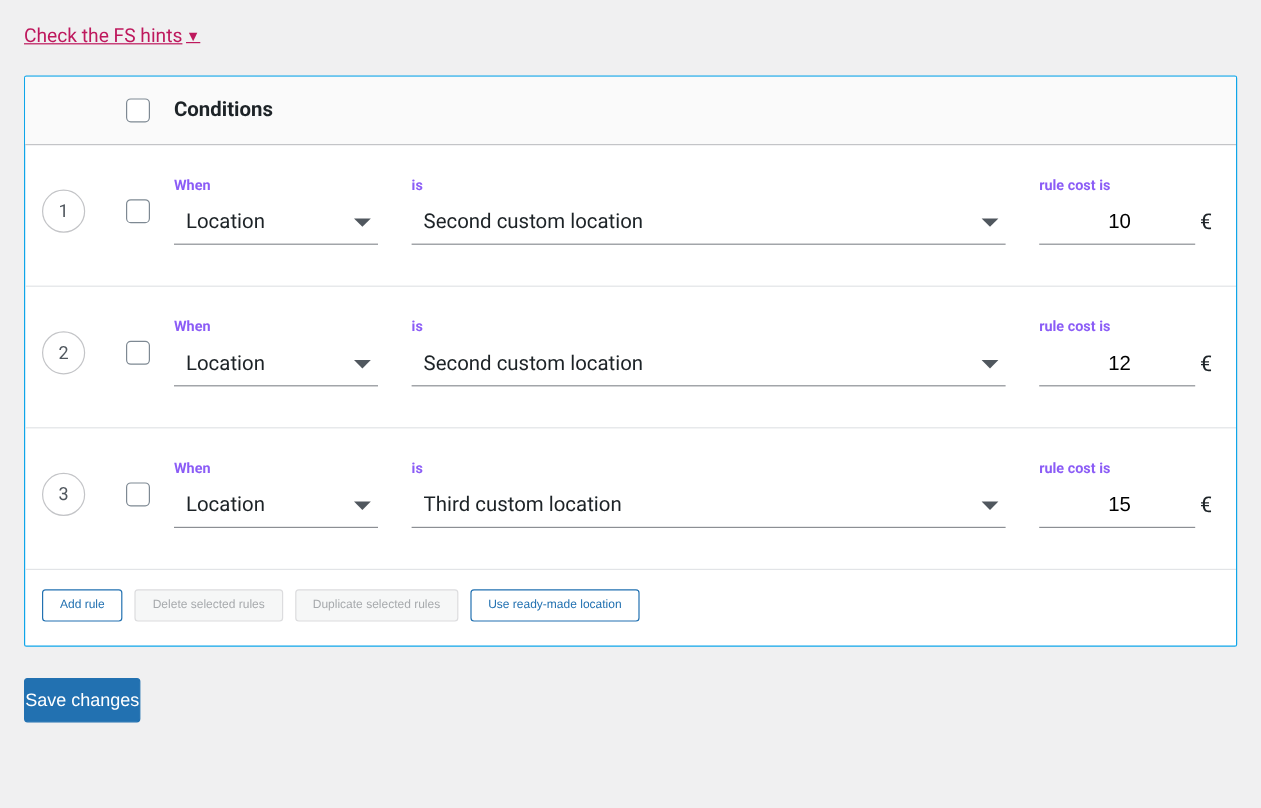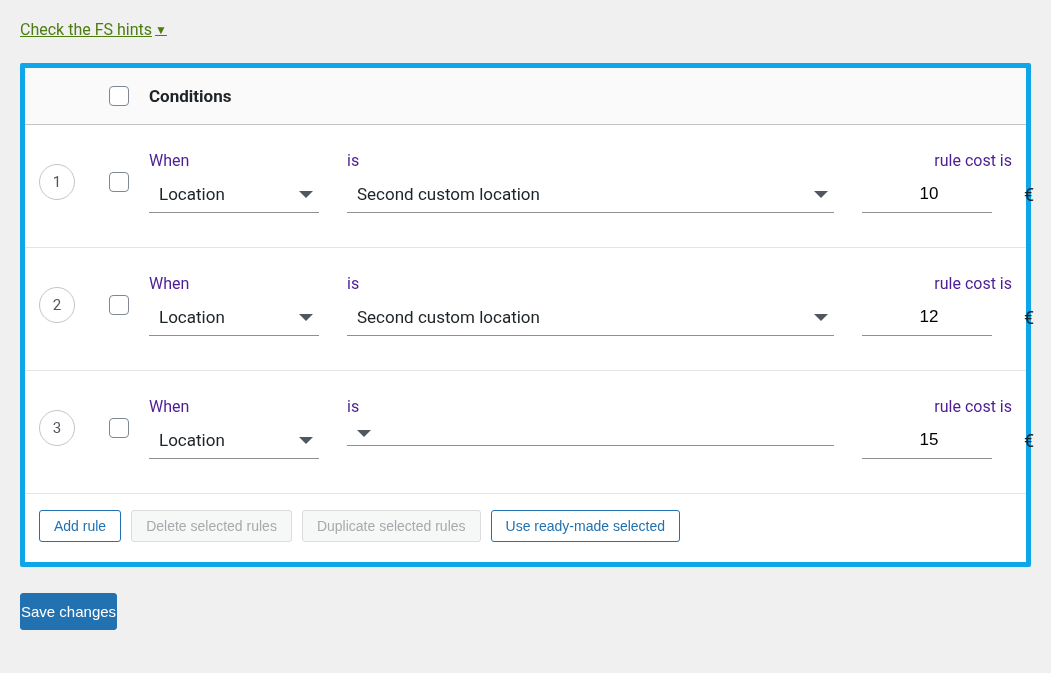--- a/index.html
+++ b/index.html
@@ -4,34 +4,34 @@
   <style>
     * { box-sizing: border-box; margin: 0; padding: 0; }
     body {
       font-family: -apple-system, BlinkMacSystemFont, "Segoe UI", Roboto, sans-serif;
       background: #f0f0f1;
       padding: 20px;
       font-size: 14px;
       color: #1d2327;
     }
     .hints-link {
-      color: #4d7c0f;
+      color: #be185d;
       text-decoration: underline;
       font-size: 16px;
       cursor: pointer;
       display: inline-flex;
       align-items: center;
       gap: 3px;
     }
     .hints-link .arrow {
       font-size: 12px;
     }
     .rules-table {
       margin-top: 24px;
-      border: 5px solid #0ea5e9;
+      border: 1px solid #0ea5e9;
       background: #fff;
       border-radius: 2px;
     }
     .table-header {
       display: flex;
       align-items: center;
       padding: 18px 14px;
       border-bottom: 1px solid #c3c4c7;
       background: #fafafa;
     }
@@ -72,22 +72,23 @@
     .rule-body {
       flex: 1;
       display: flex;
       gap: 28px;
     }
     .field-group { display: flex; flex-direction: column; gap: 8px; }
     .fg-when { width: 170px; }
     .fg-is { flex: 1; min-width: 310px; }
     .fg-cost { width: 150px; }
     .field-label {
-      font-size: 16px;
-      color: #4c1d95;
+      font-size: 12px;
+      color: #8b5cf6;
+      font-weight: bold;
     }
     .select-ctl {
       display: flex;
       align-items: center;
       justify-content: space-between;
       border-bottom: 1px solid #8c8f94;
       padding: 6px 6px 8px 10px;
       cursor: pointer;
       gap: 45px;
     }
@@ -98,21 +99,21 @@
     .dropdown-icon {
       width: 0;
       height: 0;
       border-left: 7px solid transparent;
       border-right: 7px solid transparent;
       border-top: 7px solid #50575e;
     }
     .cost-wrap {
       display: flex;
       align-items: flex-end;
-      gap: 32px;
+      gap: 4px;
     }
     .text-input {
       border: none;
       border-bottom: 1px solid #8c8f94;
       padding: 6px 6px 8px 10px;
       font-size: 17px;
       outline: none;
       width: 130px;
       text-align: left;
       background: transparent;
@@ -122,21 +123,21 @@
       color: #1d2327;
       padding-bottom: 8px;
     }
     .actions {
       padding: 16px 14px 20px;
       display: flex;
       gap: 10px;
     }
     .btn {
       padding: 7px 14px;
-      font-size: 14px;
+      font-size: 10px;
       border-radius: 3px;
       cursor: pointer;
       background: #f6f7f7;
       border: 1px solid #aaa;
       color: #2c3338;
     }
     .btn-primary-outline {
       border: 1px solid #2271b1;
       color: #2271b1;
       background: #fff;
@@ -147,21 +148,21 @@
       cursor: default;
     }
     .btn-solid {
       background: #2271b1;
       border: 1px solid #2271b1;
       color: #fff;
       margin-top: 26px;
       padding: 9px 0;
       font-size: 15px;
     }
-    .fg-cost .field-label { white-space: nowrap; text-align: right; }
+    .fg-cost .field-label { white-space: nowrap; }
     .text-input.centered { text-align: center; }
   </style>
 </head>
 <body>
 
 
 
 <a class="hints-link">
   <span>Check the FS hints</span>
   <span class="arrow">▼</span>
@@ -253,37 +254,38 @@
       <div class="field-group fg-when">
         <span class="field-label">When</span>
         <div class="select-ctl">
           <span class="select-value">Location</span>
           <span class="dropdown-icon"></span>
         </div>
       </div>
       <div class="field-group fg-is">
         <span class="field-label">is</span>
         <div class="select-ctl">
+          <span class="select-value">Third custom location</span>
           <span class="dropdown-icon"></span>
         </div>
       </div>
       <div class="field-group fg-cost">
         <span class="field-label">rule cost is</span>
         <div class="cost-wrap">
           <input class="text-input centered" value="15" style="">
           <span class="currency">€</span>
         </div>
       </div>
     </div>
   </div>
 
   <div class="actions">
     <button class="btn btn-primary-outline">Add rule</button>
     <button class="btn btn-disabled">Delete selected rules</button>
     <button class="btn btn-disabled">Duplicate selected rules</button>
-    <button class="btn btn-primary-outline">Use ready-made selected</button>
+    <button class="btn btn-primary-outline">Use ready-made location</button>
   </div>
 </div>
 
 <button class="btn btn-solid">Save changes</button>
 
 
 
 
 </body></html>

